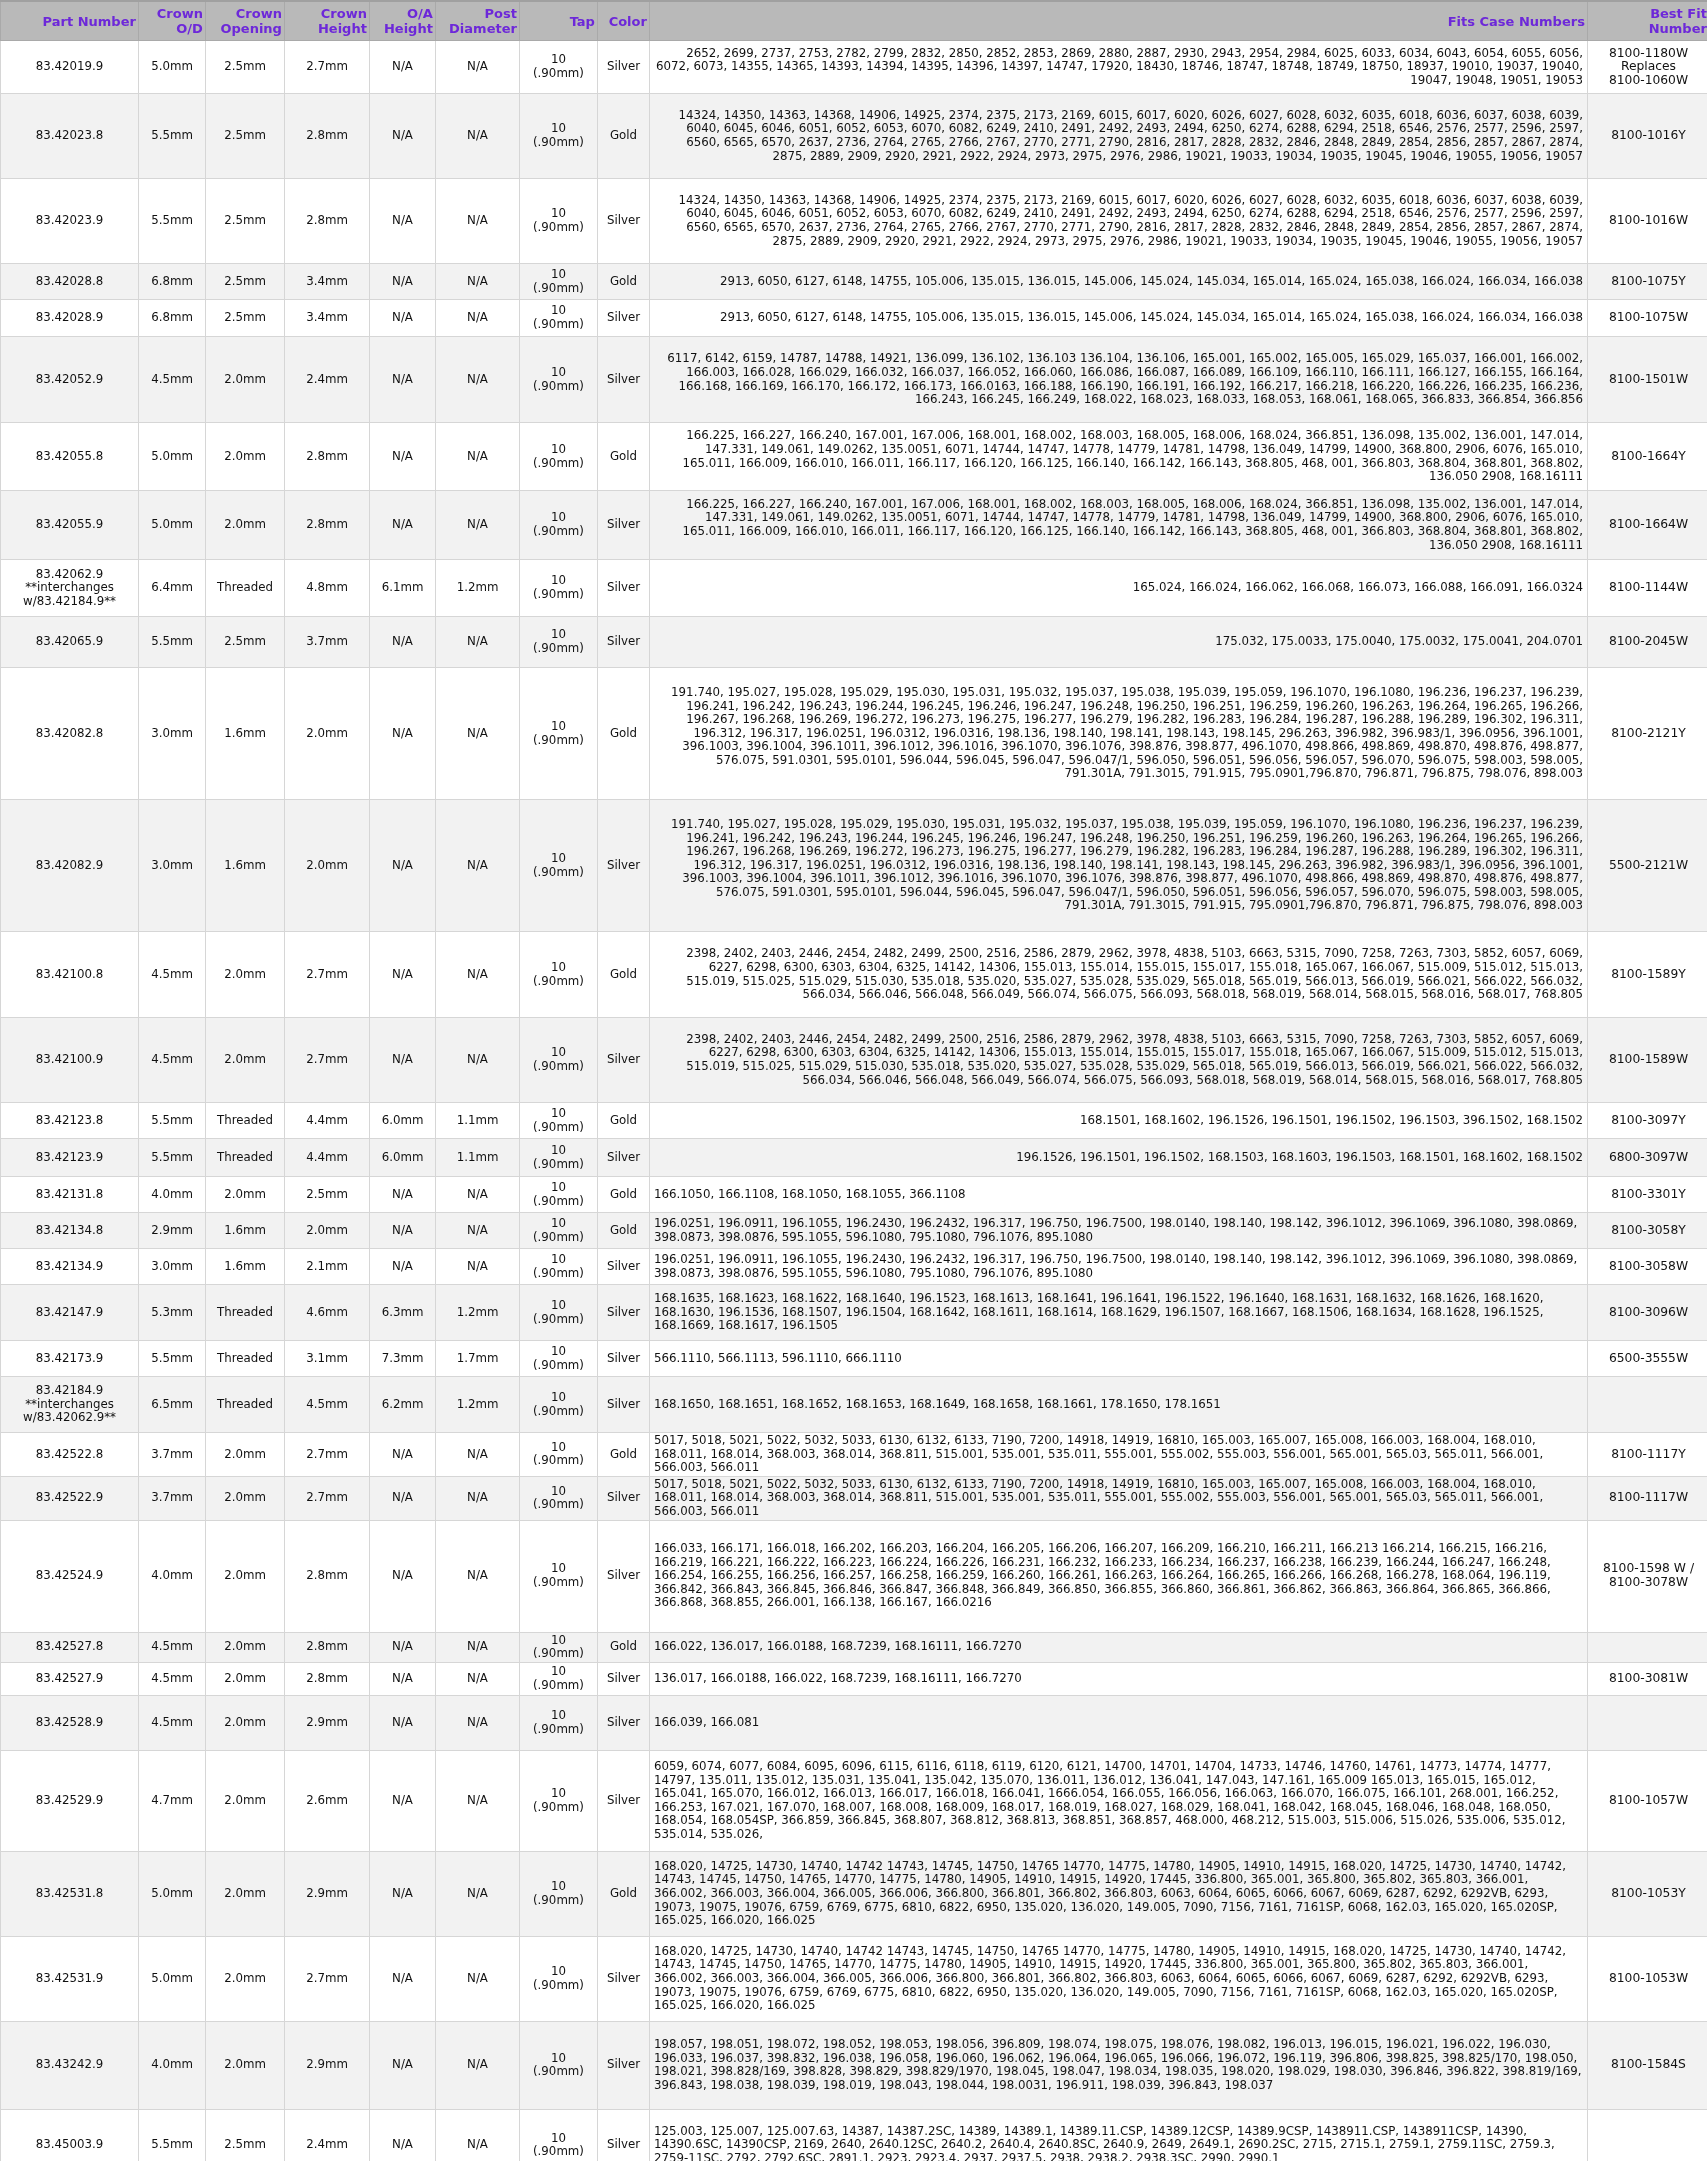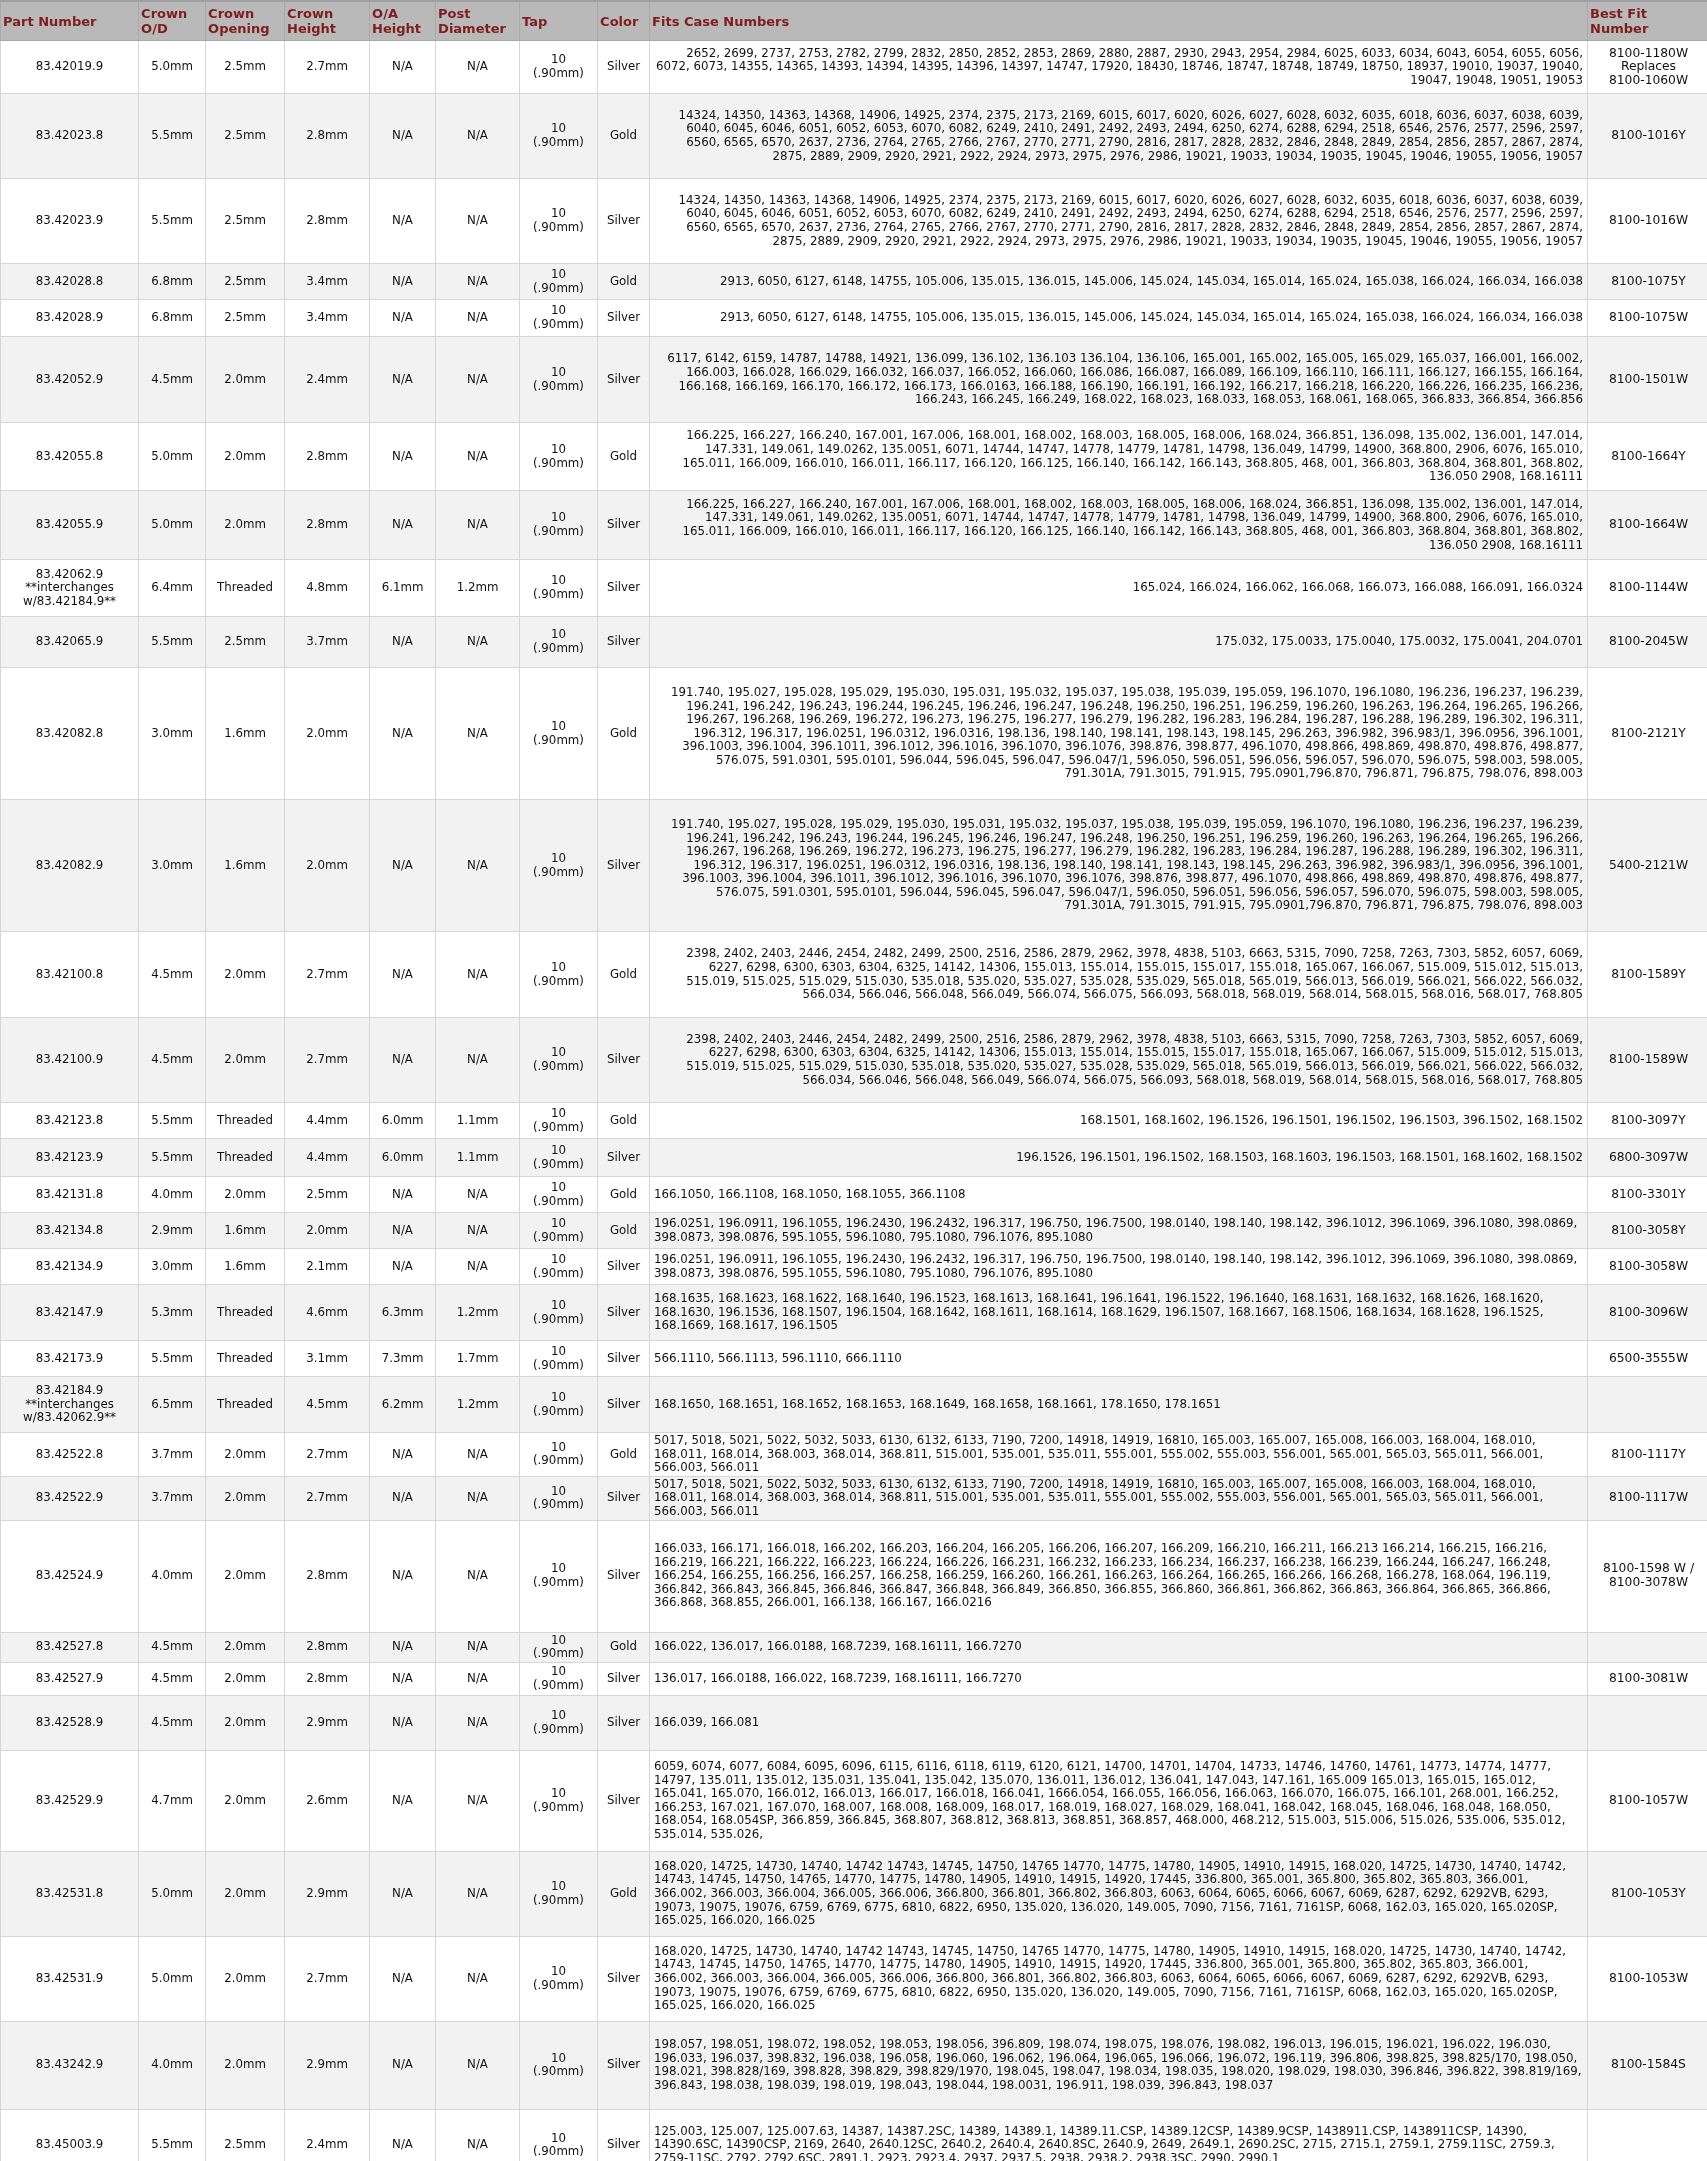--- a/index.html
+++ b/index.html
@@ -8,21 +8,21 @@
   col.c-part { width: 138px; }
   col.c-od { width: 67px; }
   col.c-open { width: 79px; }
   col.c-height { width: 85px; }
   col.c-oa { width: 66px; }
   col.c-post { width: 84px; }
   col.c-tap { width: 78px; }
   col.c-color { width: 52px; }
   col.c-fits { width: 938px; }
   col.c-best { width: 122px; }
-  th { background: #b9b9b9; color: #7f1d1d; font-weight: bold; font-size: 13px; line-height: 15px; height: 38px; padding: 0 2.1px; text-align: left; vertical-align: middle; border: 1px solid #a9a9a9; border-top: 2.1px solid #a0a0a0; }
+  th { background: #b9b9b9; color: #6d28d9; font-weight: bold; font-size: 13px; line-height: 15px; height: 38px; padding: 0 2.1px; text-align: right; vertical-align: middle; border: 1px solid #a9a9a9; border-top: 2.1px solid #a0a0a0; }
   td { font-size: 11.8px; line-height: 13.6px; padding: 1px 3.1px; text-align: center; vertical-align: middle; border: 1px solid #d6d6d6; overflow: hidden; }
   tr.odd td { background: #ffffff; }
   tr.even td { background: #f2f2f2; }
   td.fits { text-align: right; padding: 1px 4.1px; }
   td.fits.center { text-align: left; }
   td.best { font-size: 12.3px; }
   .note { display: block; }
   .sub { display: block; }
 </style>
 </head>
@@ -295,21 +295,21 @@
     <td>2.0mm</td>
     <td>N/A</td>
     <td>N/A</td>
     <td>
           <span class="sub">10</span>
           <span class="sub">(.90mm)</span>
         </td>
     <td>Silver</td>
     <td class="fits">191.740, 195.027, 195.028, 195.029, 195.030, 195.031, 195.032, 195.037, 195.038,  195.039, 195.059, 196.1070, 196.1080, 196.236, 196.237, 196.239, 196.241, 196.242, 196.243, 196.244, 196.245, 196.246, 196.247, 196.248, 196.250, 196.251, 196.259, 196.260, 196.263, 196.264, 196.265, 196.266, 196.267, 196.268, 196.269, 196.272, 196.273, 196.275, 196.277, 196.279, 196.282, 196.283, 196.284, 196.287, 196.288, 196.289, 196.302, 196.311, 196.312, 196.317, 196.0251, 196.0312, 196.0316, 198.136, 198.140, 198.141, 198.143, 198.145, 296.263, 396.982, 396.983/1, 396.0956, 396.1001, 396.1003, 396.1004, 396.1011, 396.1012, 396.1016, 396.1070, 396.1076, 398.876, 398.877, 496.1070, 498.866, 498.869, 498.870, 498.876, 498.877, 576.075, 591.0301, 595.0101, 596.044, 596.045, 596.047, 596.047/1, 596.050, 596.051, 596.056, 596.057, 596.070, 596.075, 598.003, 598.005, 791.301A, 791.3015, 791.915, 795.0901,796.870, 796.871, 796.875, 798.076, 898.003</td>
     <td class="best">
-          <span class="sub">5400-2121W</span>
+          <span class="sub">5500-2121W</span>
         </td>
   </tr>
       <tr class="odd" style="height: 86px;">
     <td>
           <span class="sub">83.42100.8</span>
         </td>
     <td>4.5mm</td>
     <td>2.0mm</td>
     <td>2.7mm</td>
     <td>N/A</td>

